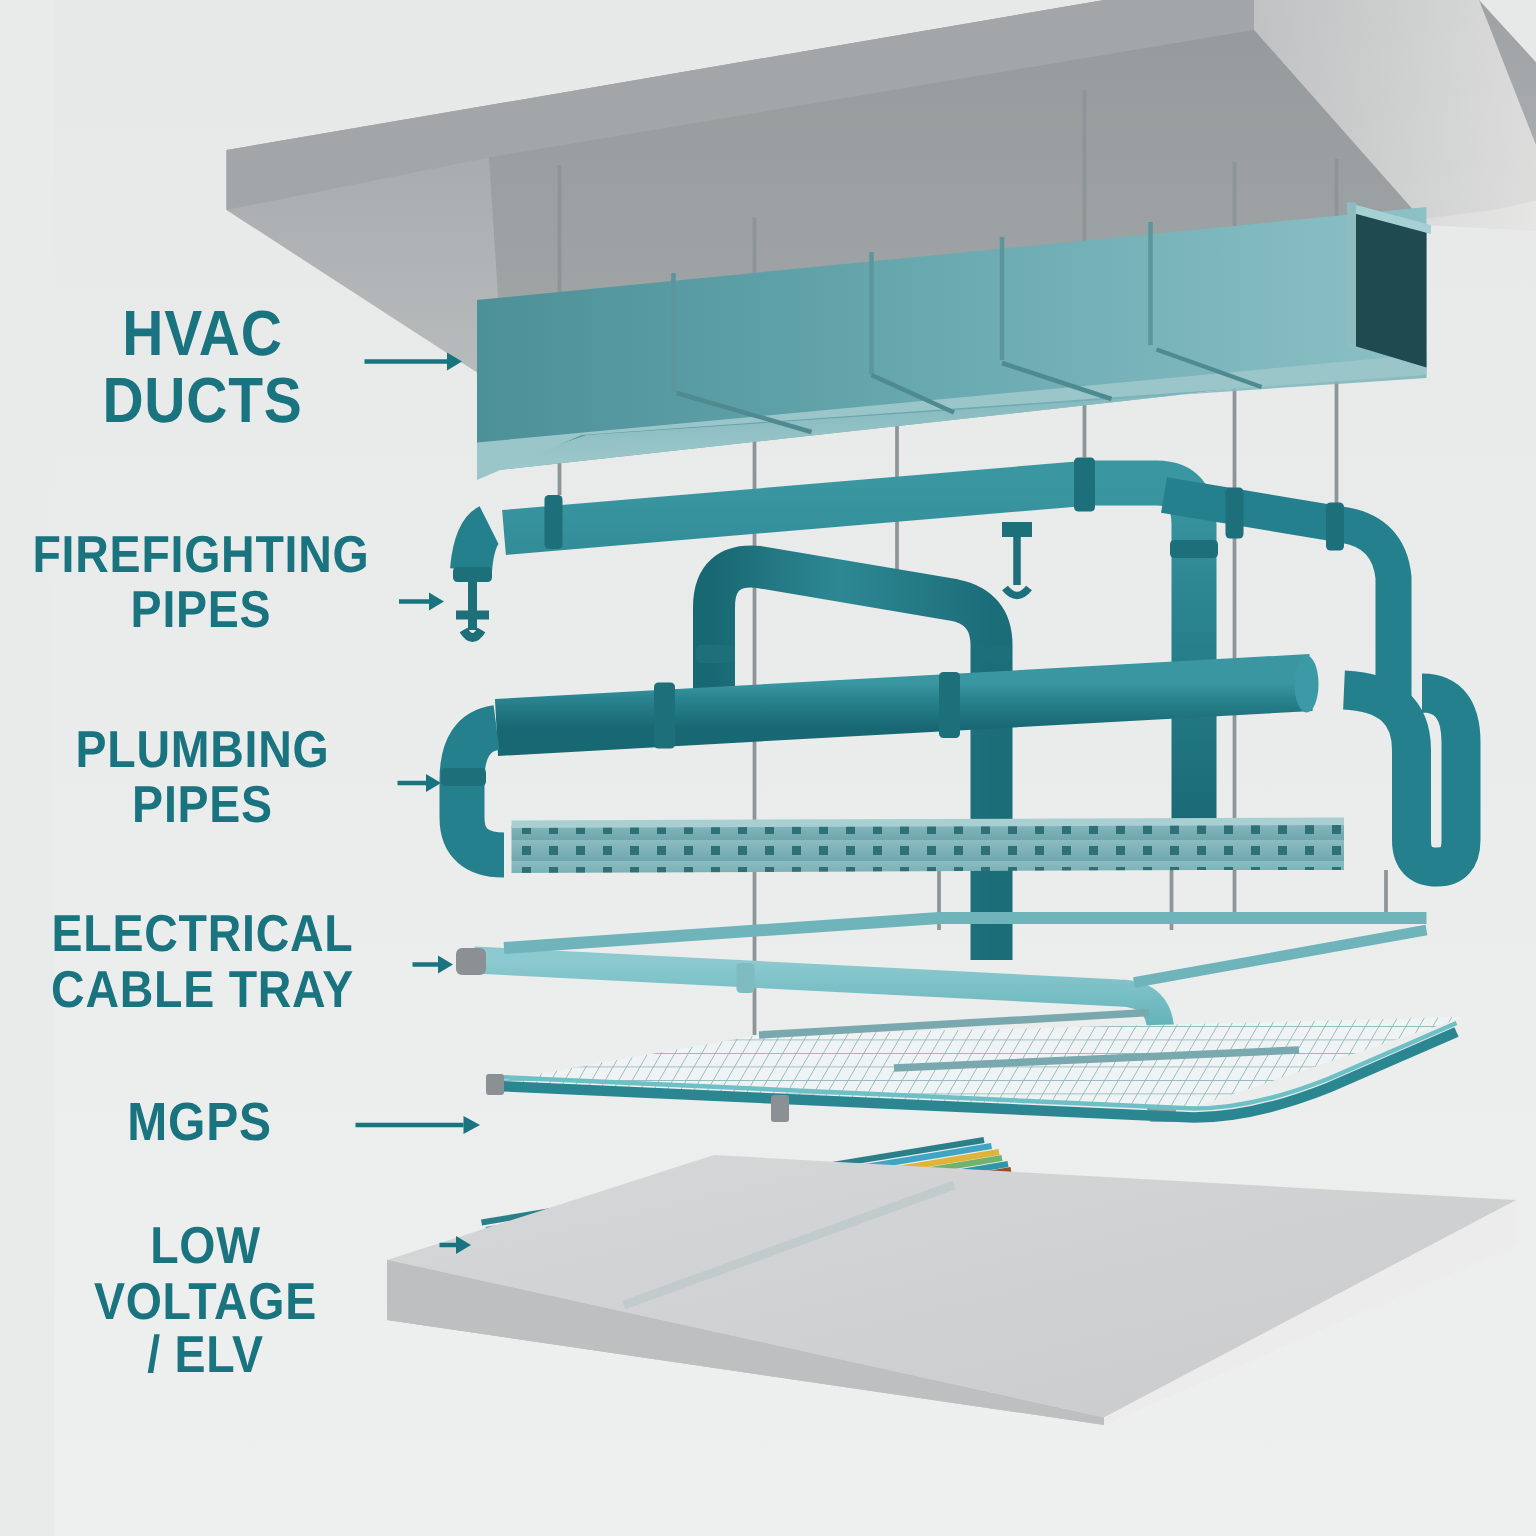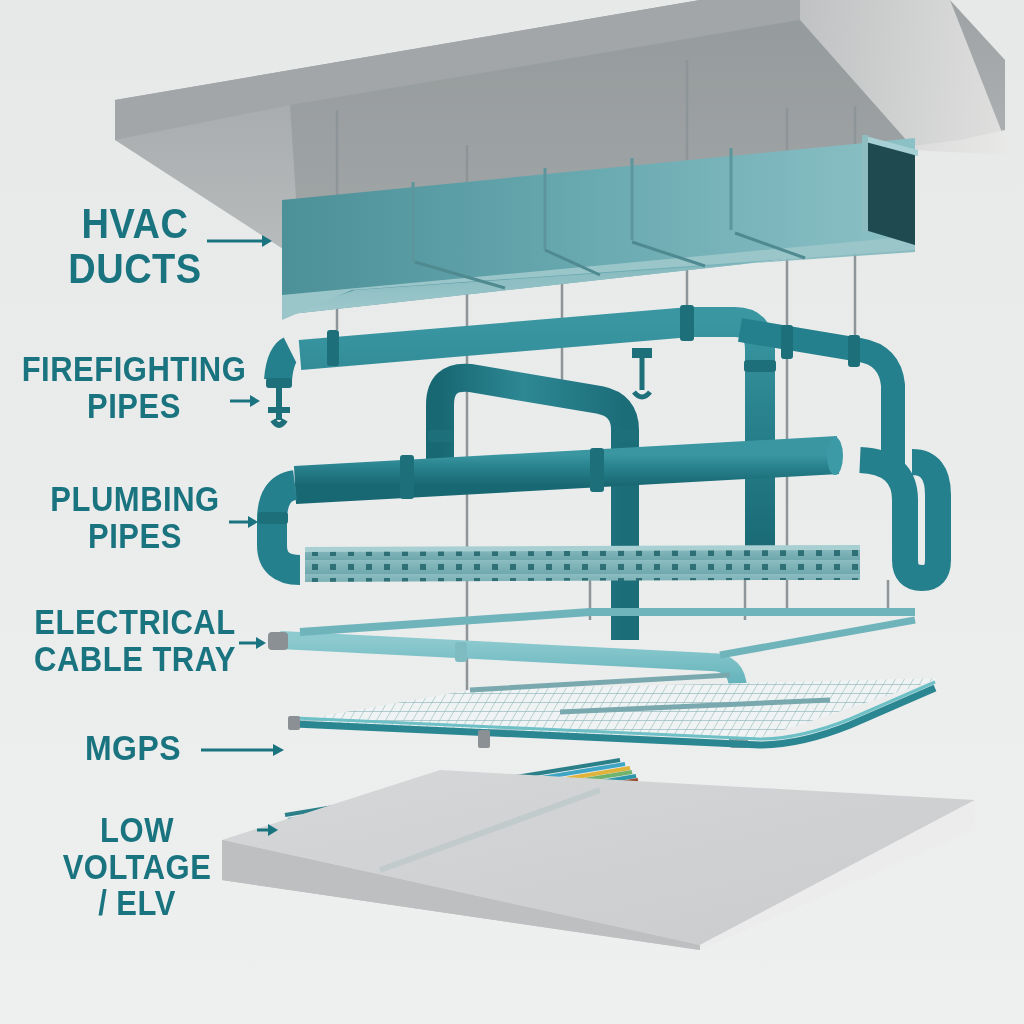--- a/index.html
+++ b/index.html
@@ -2,21 +2,21 @@
 <html><head>
   <meta charset="utf-8">
   <style>
     html, body { margin: 0; padding: 0; }
     body {
       width: 1024px; height: 1024px; overflow: hidden;
       background: #e9eaea;
       font-family: "Liberation Sans", sans-serif;
       position: relative;
     }
-    .stage { position: absolute; left: 0; top: 0; width: 810px; height: 1024px; }
+    .stage { position: absolute; left: 0; top: 0; width: 810px; height: 1024px; padding-left: 36px; }
     .label {
       position: absolute;
       color: #1a7480;
       font-family: "Liberation Sans", sans-serif;
       font-weight: bold;
       text-align: center;
       line-height: 1.05;
       letter-spacing: 0.5px;
       transform: scaleY(1.12);
       transform-origin: top center;

